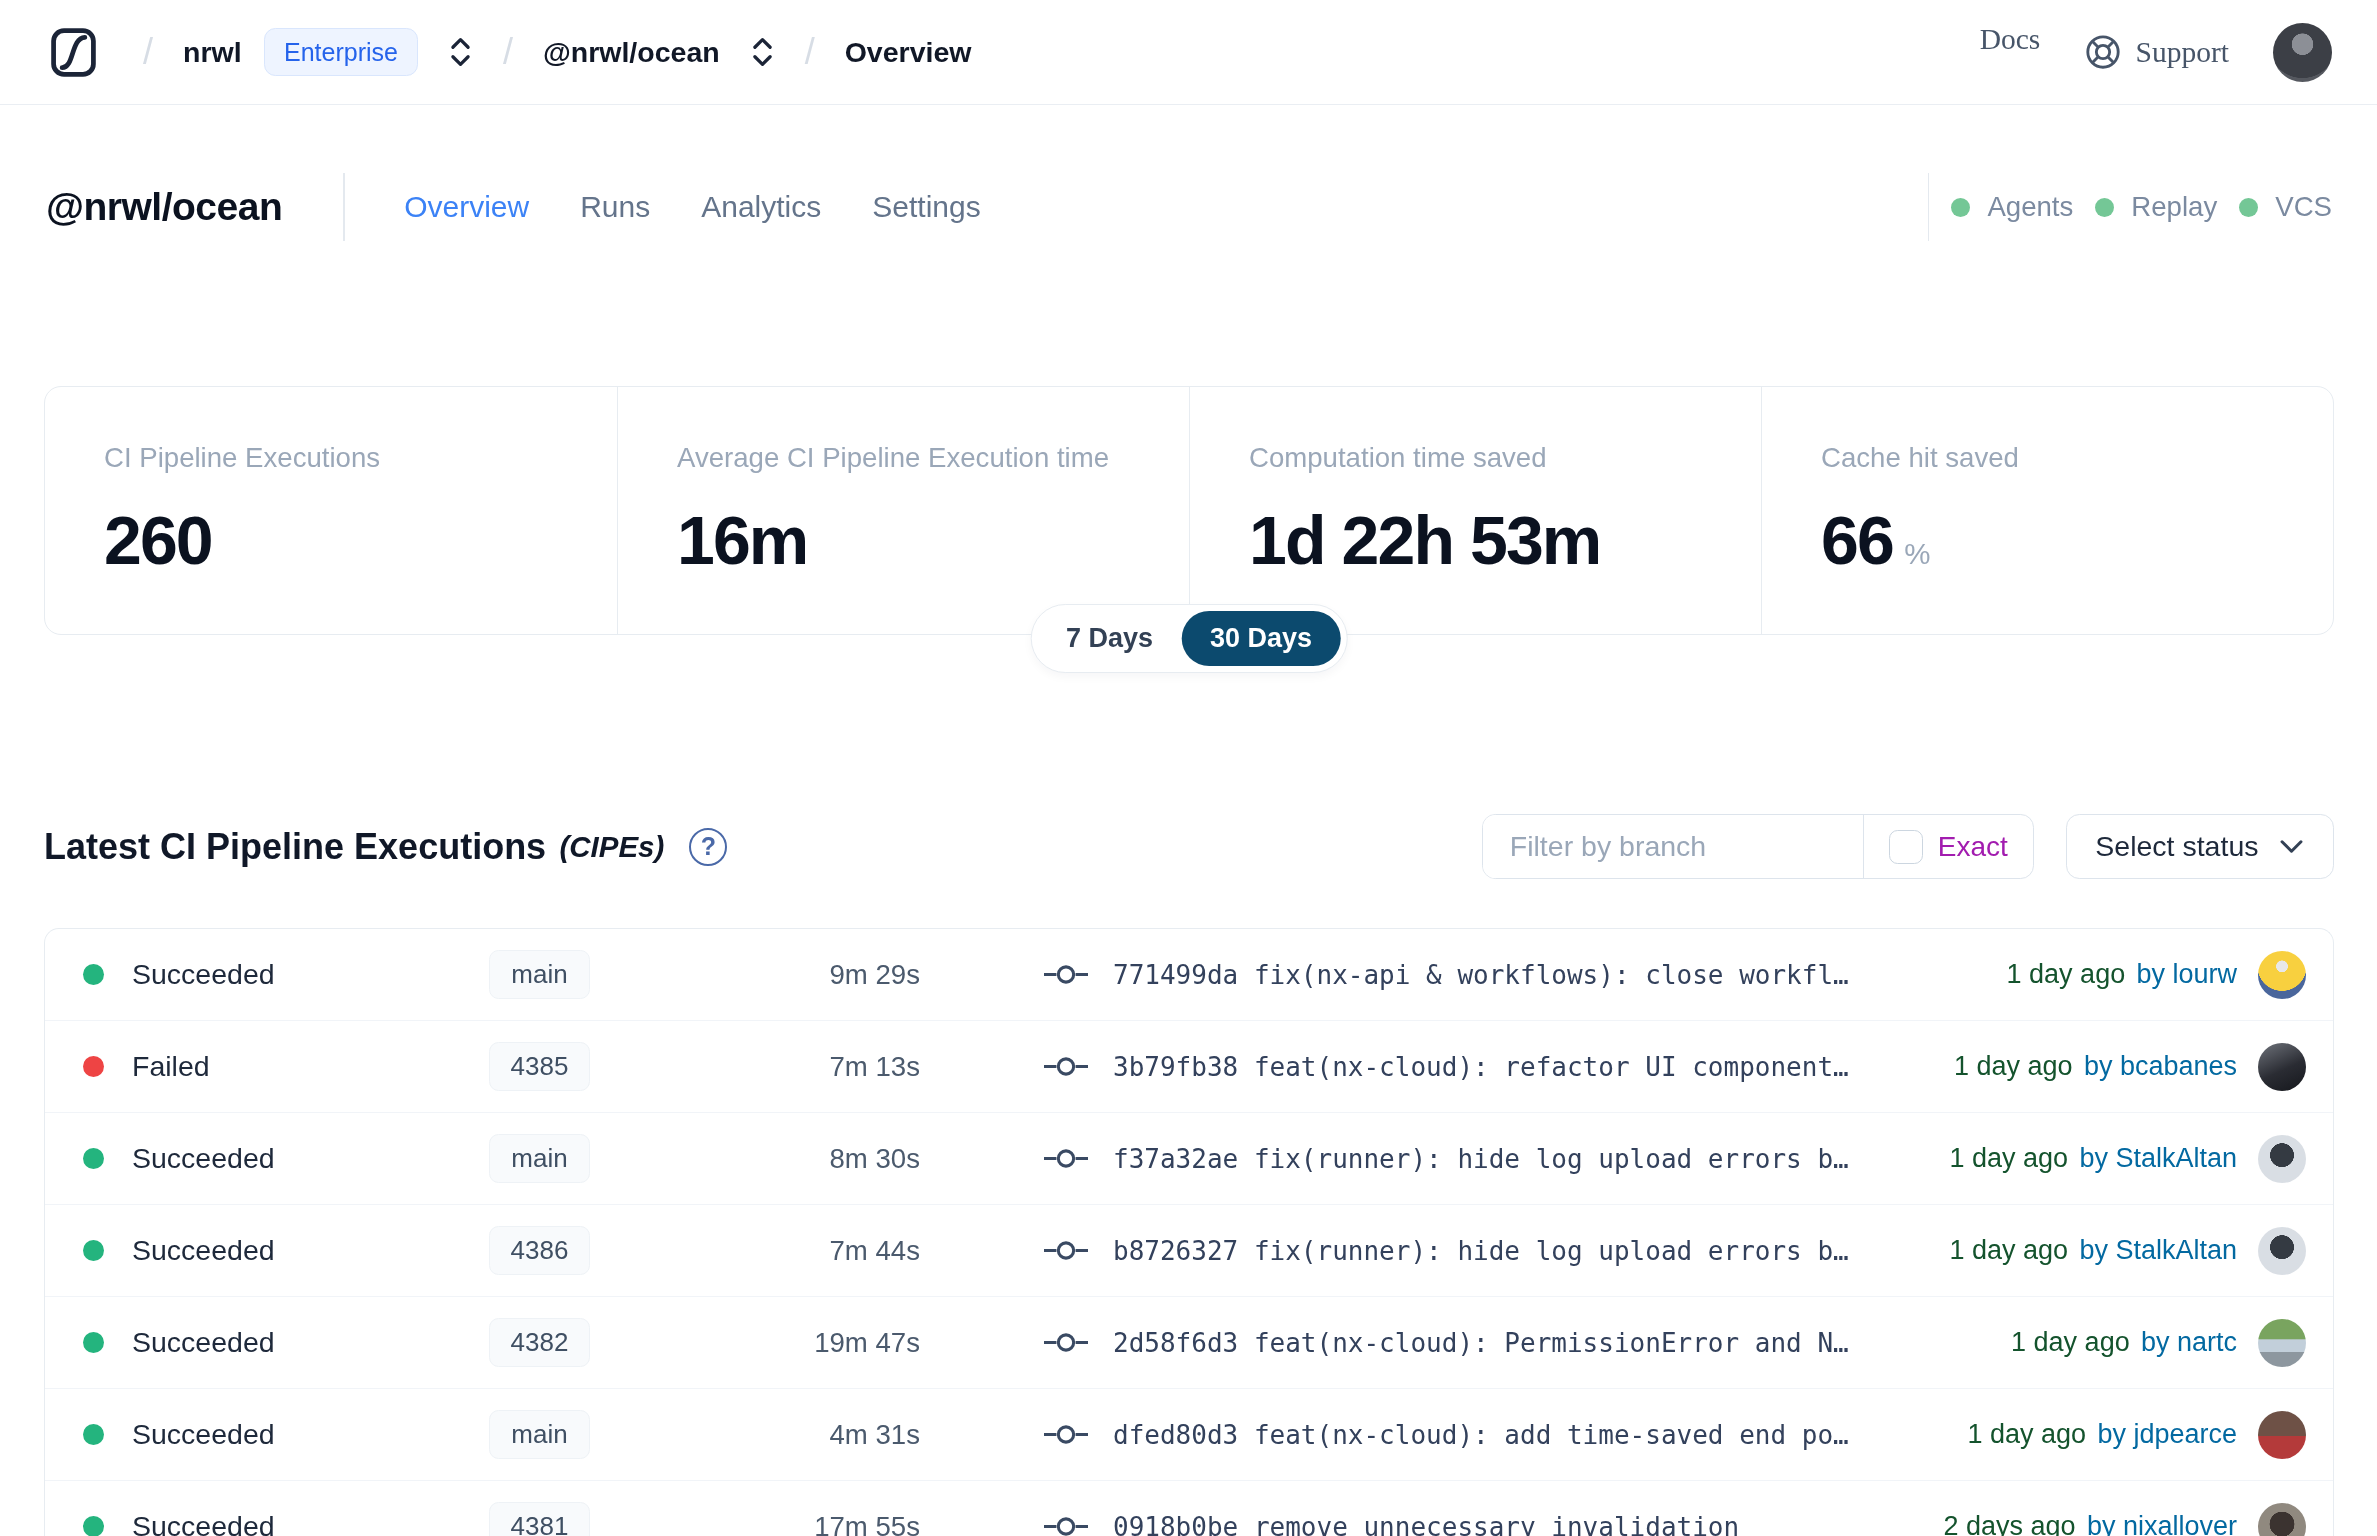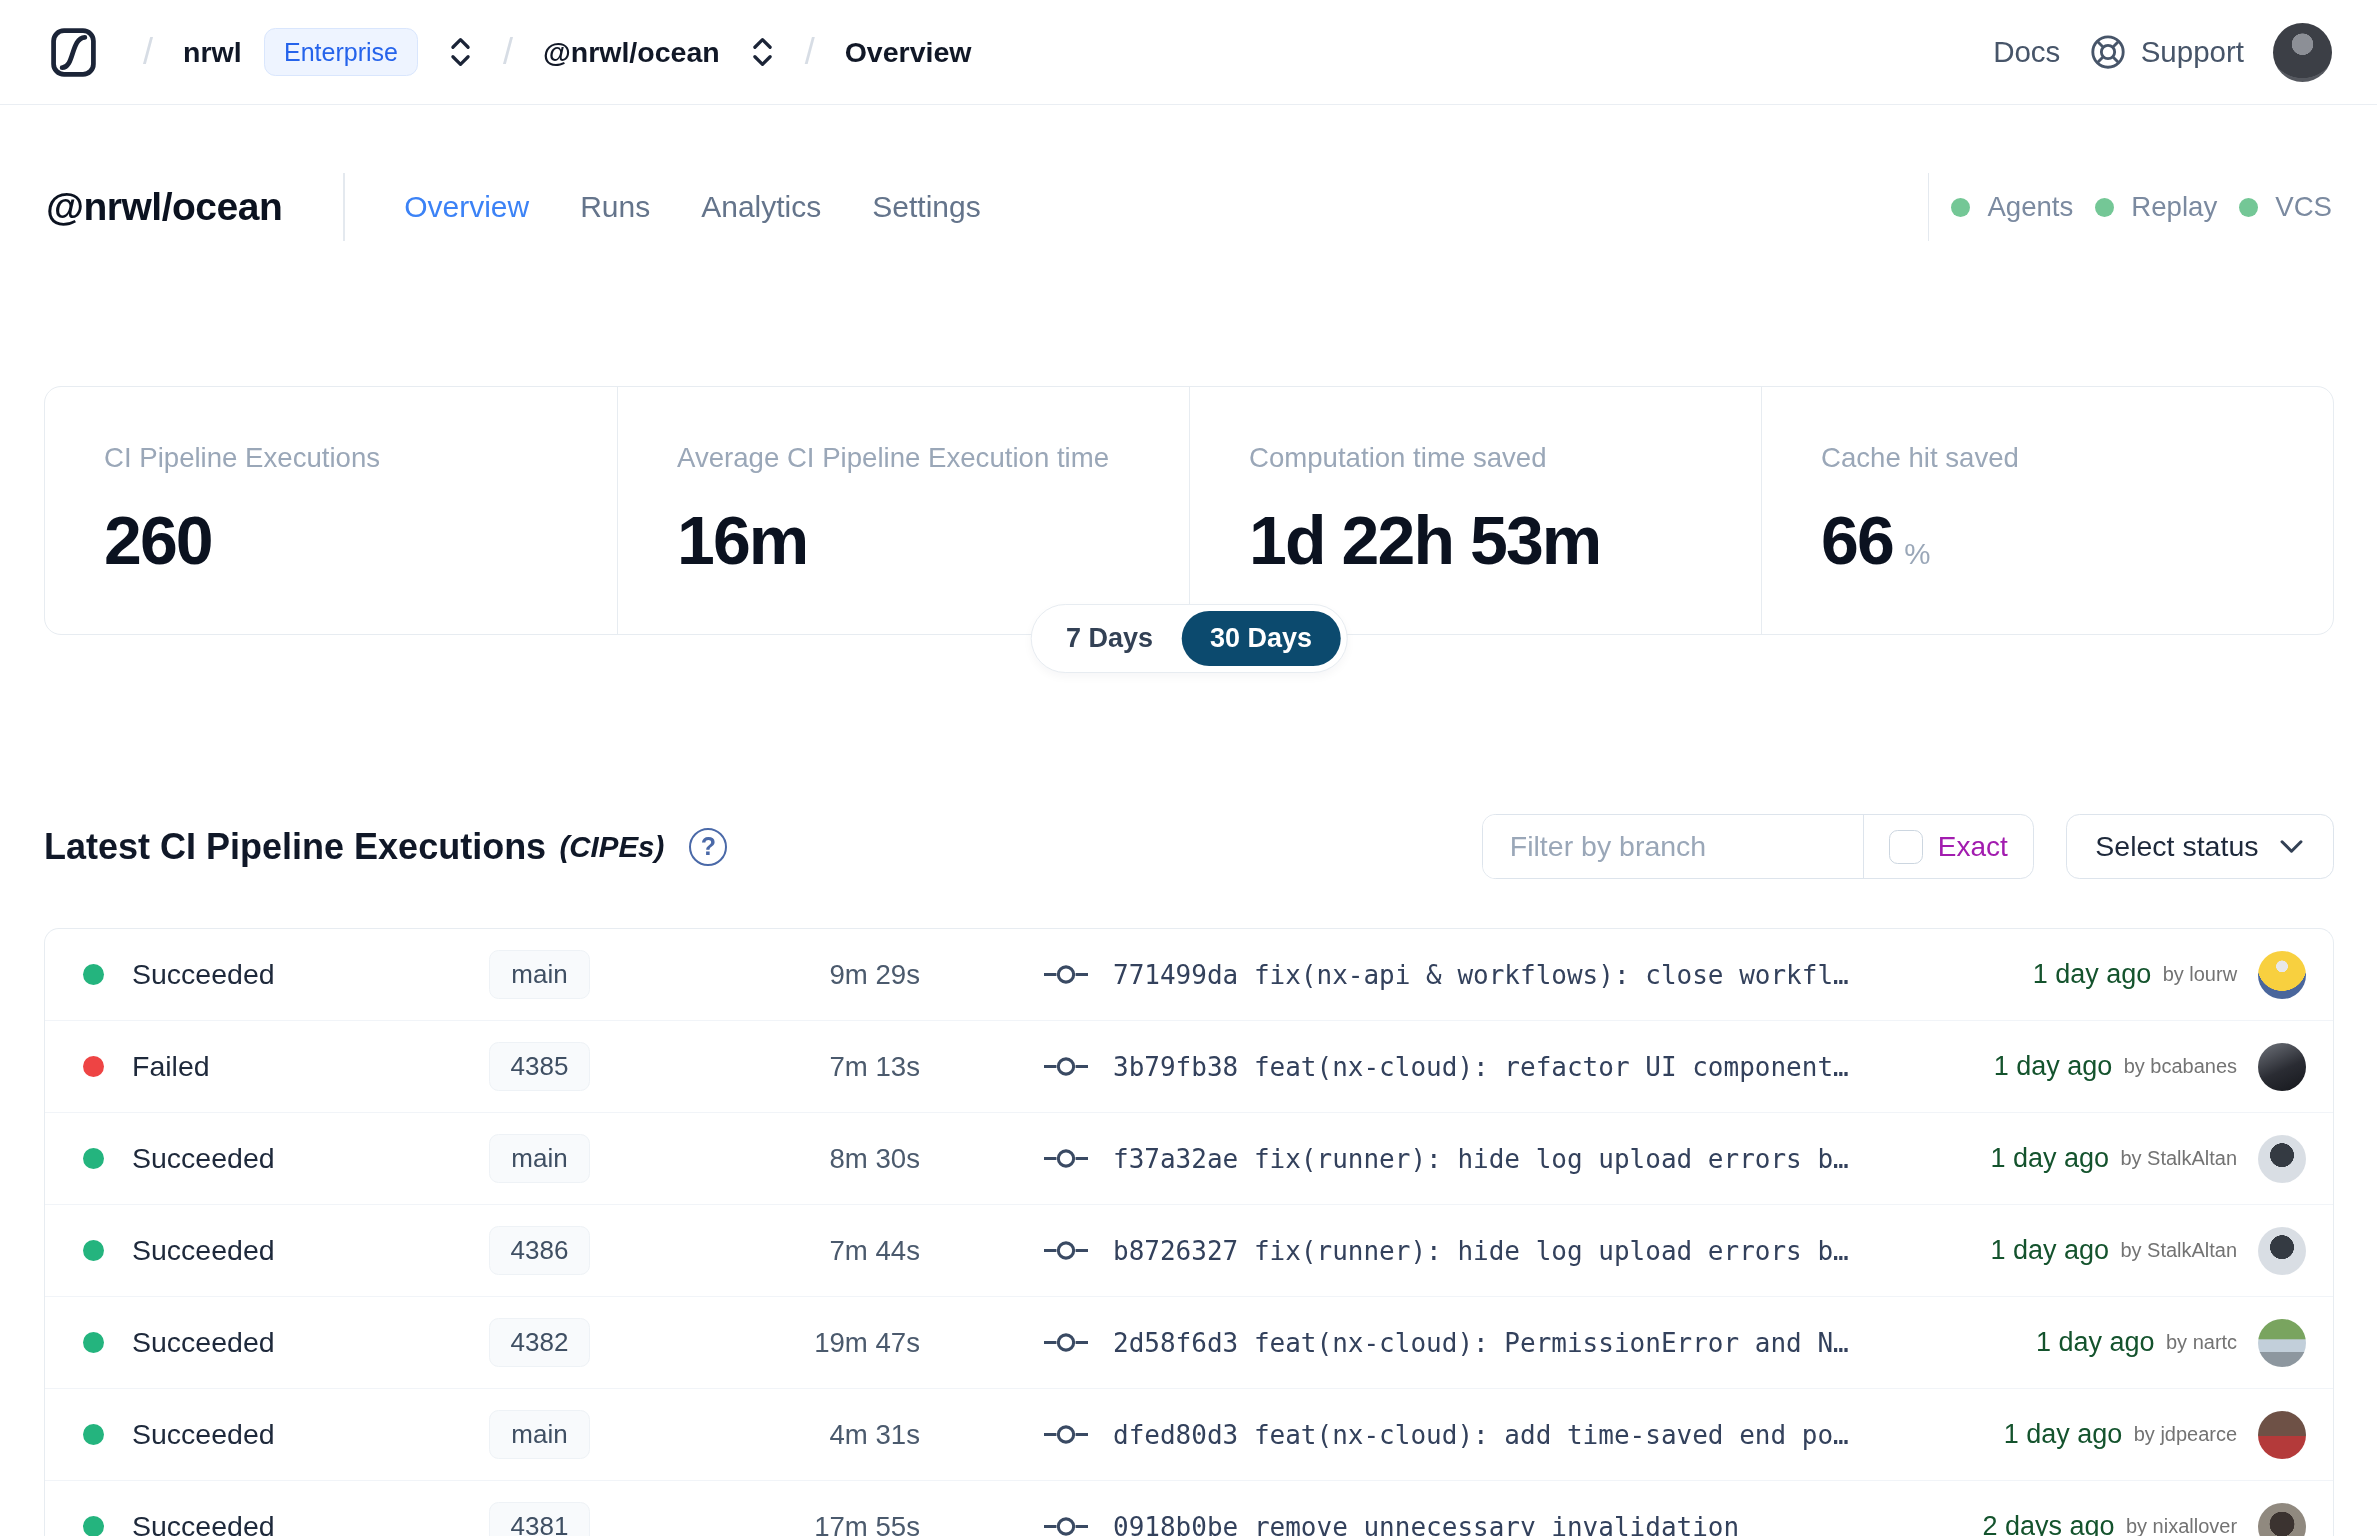--- a/index.html
+++ b/index.html
@@ -9,22 +9,22 @@
   
   .navbar { height:105px; display:flex; align-items:center; padding:0 46px;
     border-bottom:1.9px solid #eaeef3; background:#fff; }
   .logo-wrap { width:55px; height:55px; flex:0 0 auto; }
   .crumbs { display:flex; align-items:center; gap:30px; margin-left:42px;
     font-size:28.5px; font-weight:600; color:#111827; }
   .crumb-sep { color:#d7dde5; font-size:36px; font-weight:400; }
   .badge-enterprise { background:#eef4ff; color:#2563eb; border:1.9px solid #d9e6fd;
     border-radius:11.4px; padding:8.6px 19px; font-size:25px; font-weight:500; margin-left:-7.6px; }
   .updown { width:25px; height:38px; }
-  .nav-right { margin-left:auto; display:flex; align-items:center; gap:29px;
-    font-size:29.5px; font-weight:500; color:#475569; }
+  .nav-right { margin-left:auto; display:flex; gap:44px;
+    font-size:29.5px; font-weight:500; color:#475569;font-family:Liberation Serif, serif; }
   .support { display:flex; align-items:center; gap:13.3px; }
   .avatar-top { width:59px; height:59px; border-radius:50%; }
 
   
   .page-header { margin:68px 46px 0; display:flex; align-items:center; }
   .page-title { font-size:39px; font-weight:700; letter-spacing:-0.5px; color:#0b1220; }
   .vdiv { width:1.9px; height:68px; background:#e4e9ef; }
   .vdiv.left { margin:0 59px 0 61px; }
   .tabs { display:flex; align-items:center; gap:51px; font-size:30px; color:#64748b; }
   .tab.active { color:#3b82f6; }
@@ -82,21 +82,21 @@
   .branch-badge { background:#f8fafc; border:1.9px solid #eef2f6; border-radius:9.5px;
     padding:7.6px 21px; font-size:26px; color:#3f4f63; }
   .cell-duration { width:295px; text-align:right; font-size:27.6px; color:#4b5a6d; }
   .cell-commit { flex:1; padding-left:124px; display:flex; align-items:center; gap:25px;
     overflow:hidden; white-space:nowrap; }
   .commit-icon { flex:0 0 auto; }
   .commit-text { font-family:"DejaVu Sans Mono", monospace; font-size:26px; color:#33415c;
     overflow:hidden; text-overflow:clip; }
   .cell-meta { display:flex; align-items:center; gap:11.4px; margin-left:19px; white-space:nowrap; }
   .meta-time { font-size:27px; color:#14532d; }
-  .meta-author { font-size:20px; color:#737373; }
+  .meta-author { font-size:27px; color:#0369a1; }
   .avatar-row { width:48px; height:48px; border-radius:50%; margin-left:9.5px; flex:0 0 auto; }
 </style>
 </head>
 <body>
 
 <header class="navbar">
   <span class="logo-wrap">
     <svg width="55" height="55" viewBox="0 0 58 58" fill="none">
       <rect x="8" y="6" width="42" height="46" rx="11" stroke="#1b2437" stroke-width="5"></rect>
       <path d="M17 45 C30 45 26 14 41 13" stroke="#1b2437" stroke-width="5" stroke-linecap="round"></path>

